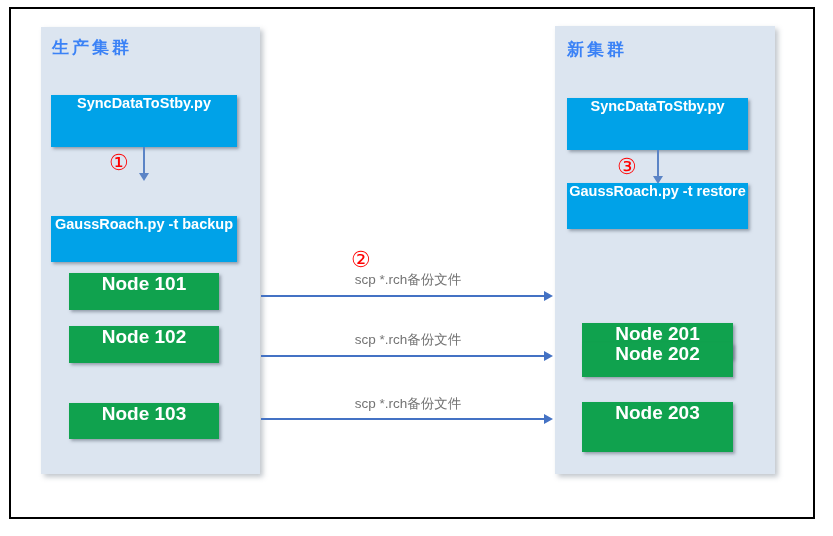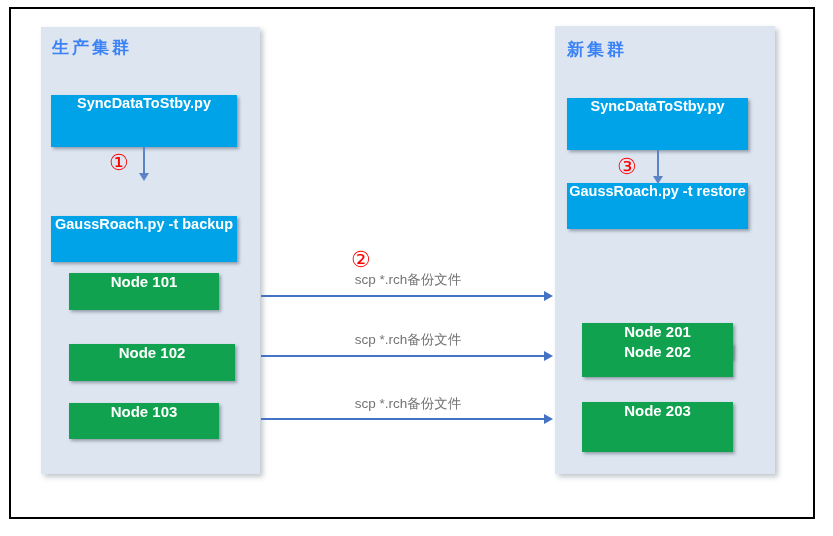--- a/index.html
+++ b/index.html
@@ -36,21 +36,21 @@
     position: absolute;
     display: flex;
     align-items: flex-start;
     justify-content: center;
     color: #ffffff;
     font-weight: bold;
     white-space: nowrap;
     box-shadow: 2px 2px 3px rgba(90,100,115,0.55);
   }
   .bluebox { background: var(--blue, #00a2e8); font-size: 14.5px; }
-  .greenbox { background: var(--green, #10a24e); font-size: 15px; }
+  .greenbox { background: var(--green, #10a24e); font-size: 19px; }
   .varrow-line {
     position: absolute;
     width: 2px;
     background: var(--varrow, #5b84c6);
   }
   .varrow-head {
     position: absolute;
     width: 0; height: 0;
     border-left: 5px solid transparent;
     border-right: 5px solid transparent;
@@ -102,21 +102,21 @@
 
   <div class="step-marker" style="left:109px; top:152px;">①</div>
 
   <div class="bluebox" style="left:51px; top:188px; width:186px; height:46px;margin-top:28px;">
     <span>GaussRoach.py -t backup</span>
   </div>
 
   <div class="greenbox" style="left:69px; top:273px; width:150px; height:37px;">
     <span>Node 101</span>
   </div>
-  <div class="greenbox" style="left:69px; top:344px; width:166px; height:37px;">
+  <div class="greenbox" style="left:69px; top:326px; width:150px; height:37px;">
     <span>Node 102</span>
   </div>
   <div class="greenbox" style="left:69px; top:403px; width:150px; height:36px;">
     <span>Node 103</span>
   </div>
 
   <div class="panel" style="left:555px; top:26px; width:220px; height:448px;"></div>
   <div class="panel-title" style="left:567px; top:38px;">新集群</div>
 
   <div class="bluebox" style="left:567px; top:98px; width:181px; height:52px;">

